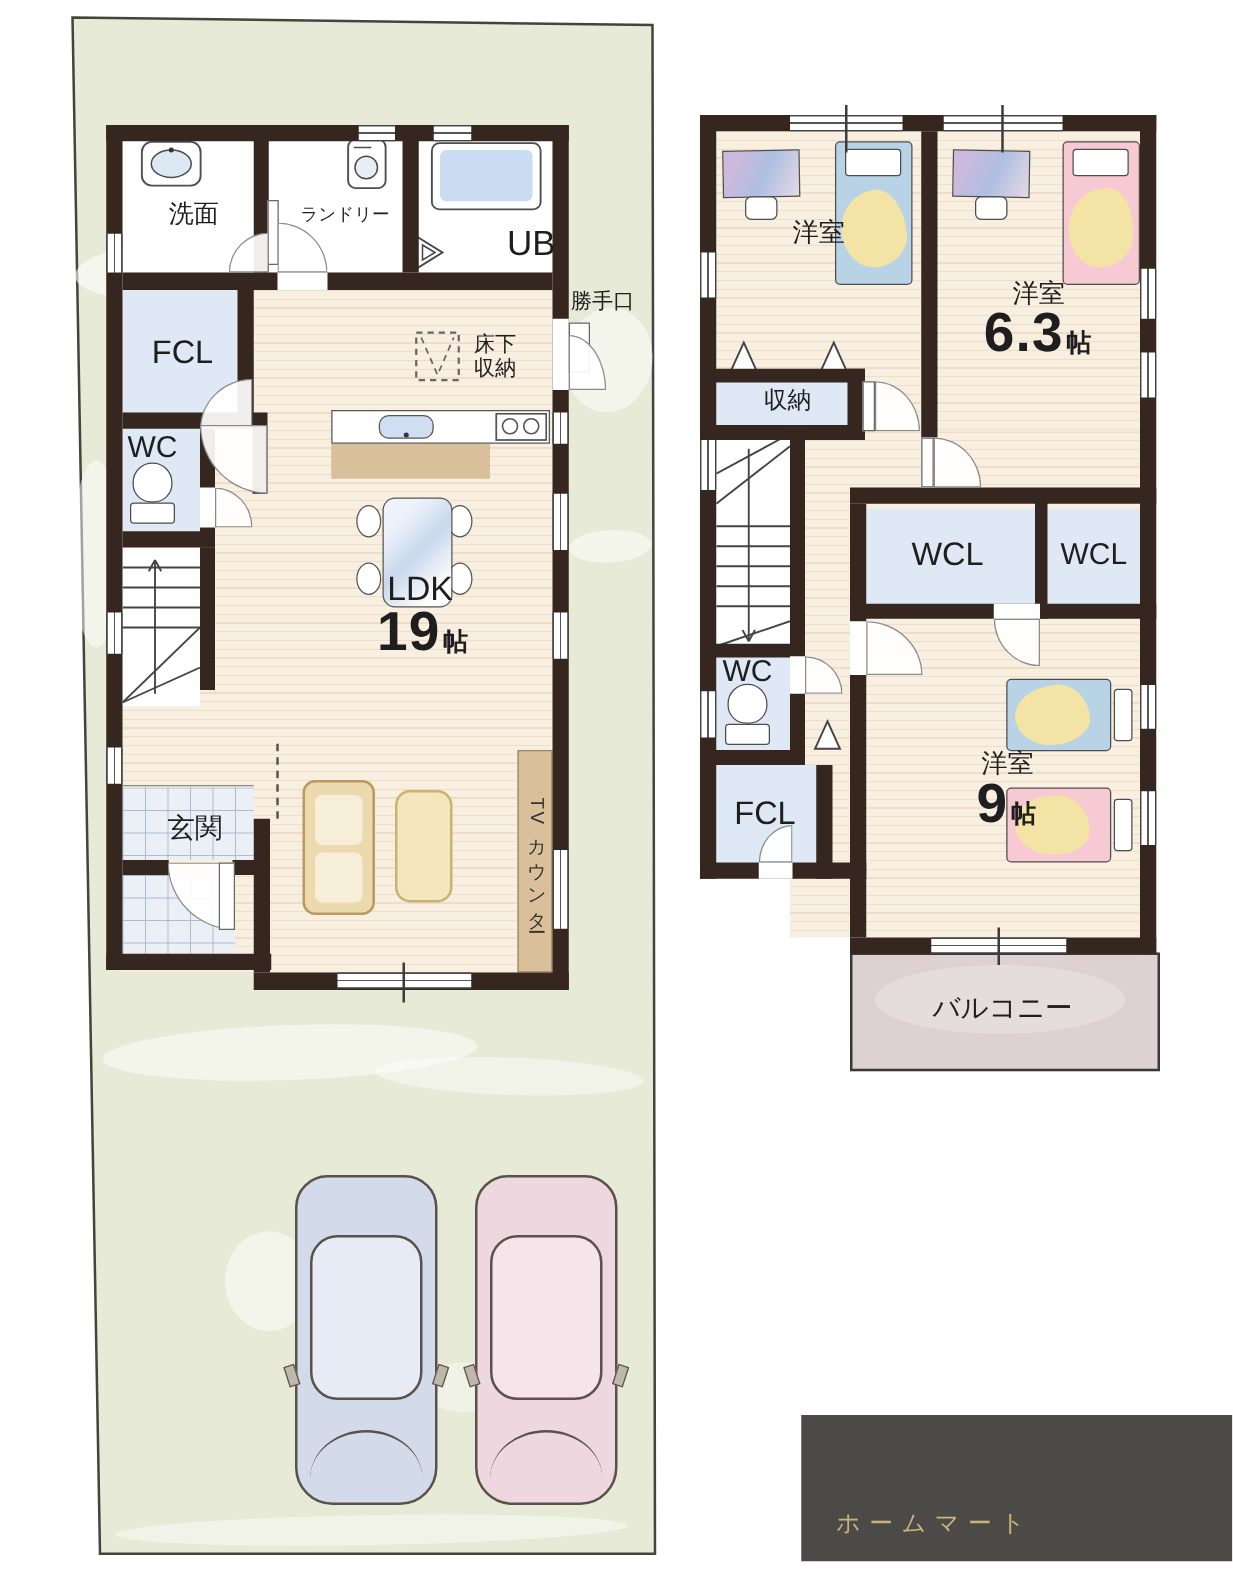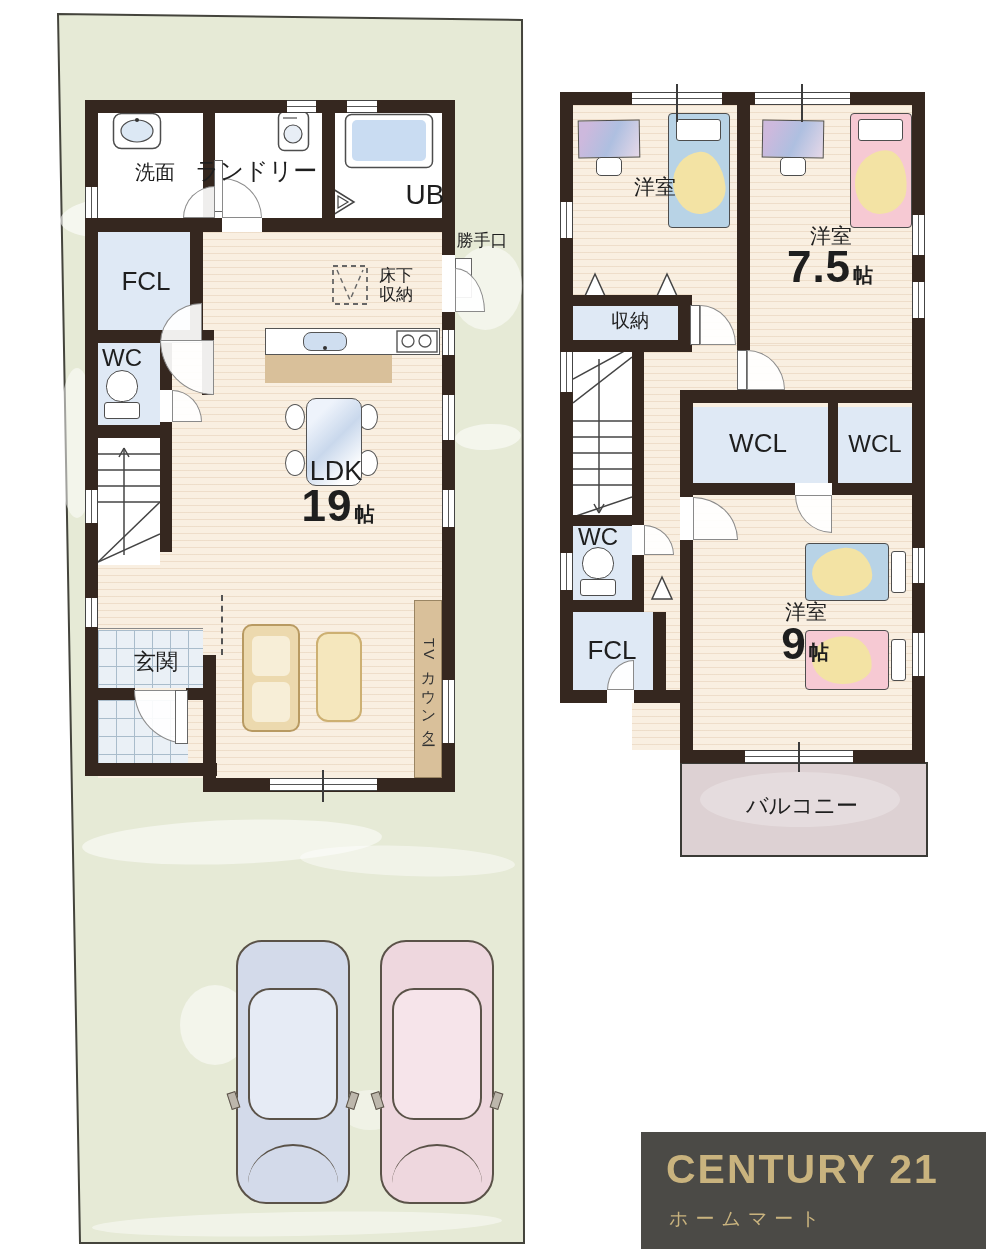--- a/index.html
+++ b/index.html
@@ -177,21 +177,21 @@
   <div class="gap" style="left:160px;top:390px;width:12px;height:32px"></div>
   <div class="arc" style="left:172px;top:390px;width:30px;height:32px;border-radius:0 100% 0 0"></div>
   <div class="arc" style="left:160px;top:340px;width:54px;height:55px;border-radius:0 0 0 100%"></div>
   <div class="arc" style="left:134px;top:690px;width:54px;height:54px;border-radius:0 0 0 100%"></div>
   <div class="leaf" style="left:175px;top:690px;width:13px;height:54px"></div>
   <div class="gap" style="left:442px;top:255px;width:13px;height:57px"></div>
   <div class="leaf" style="left:455px;top:258px;width:17px;height:40px"></div>
   <div class="arc" style="left:455px;top:268px;width:30px;height:44px;border-radius:0 100% 0 0"></div>
 
   <div class="lbl" style="left:155px;top:172px;font-size:20px">洗面</div>
-  <div class="lbl" style="left:256px;top:171px;font-size:24px">ランドリー</div>
+  <div class="lbl" style="left:276px;top:171px;font-size:14px">ランドリー</div>
   <div class="lbl" style="left:425px;top:195px;font-size:28px">UB</div>
   <div class="lbl" style="left:482px;top:241px;font-size:17px">勝手口</div>
   <div class="lbl" style="left:396px;top:276px;font-size:17px">床下</div>
   <div class="lbl" style="left:396px;top:295px;font-size:17px">収納</div>
   <div class="lbl" style="left:146px;top:282px;font-size:26px">FCL</div>
   <div class="lbl" style="left:122px;top:358px;font-size:24px">WC</div>
   <div class="lbl" style="left:336px;top:471px;font-size:27px">LDK</div>
   <div class="lbl num" style="left:338px;top:506px"><span class="big">19</span><span class="unit">帖</span></div>
   <div class="lbl" style="left:156px;top:662px;font-size:22px">玄関</div>
 
@@ -299,21 +299,21 @@
   <div class="arc" style="left:693px;top:497px;width:45px;height:43px;border-radius:0 100% 0 0"></div>
   <div class="gap" style="left:795px;top:483px;width:37px;height:12px"></div>
   <div class="arc" style="left:795px;top:495px;width:37px;height:38px;border-radius:0 0 0 100%"></div>
   <div class="gap" style="left:632px;top:525px;width:12px;height:30px"></div>
   <div class="arc" style="left:644px;top:525px;width:30px;height:30px;border-radius:0 100% 0 0"></div>
   <div class="gap" style="left:607px;top:690px;width:27px;height:13px"></div>
   <div class="arc" style="left:607px;top:660px;width:27px;height:30px;border-radius:100% 0 0 0"></div>
 
   <div class="lbl" style="left:655px;top:187px;font-size:21px">洋室</div>
   <div class="lbl" style="left:831px;top:236px;font-size:21px">洋室</div>
-  <div class="lbl num" style="left:830px;top:267px"><span class="big">7.5</span><span class="unit">帖</span></div>
+  <div class="lbl num" style="left:830px;top:267px"><span class="big">6.3</span><span class="unit">帖</span></div>
   <div class="lbl" style="left:630px;top:321px;font-size:19px">収納</div>
   <div class="lbl" style="left:758px;top:444px;font-size:26px">WCL</div>
   <div class="lbl" style="left:875px;top:444px;font-size:24px">WCL</div>
   <div class="lbl" style="left:598px;top:537px;font-size:24px">WC</div>
   <div class="lbl" style="left:612px;top:651px;font-size:26px">FCL</div>
   <div class="lbl" style="left:806px;top:612px;font-size:21px">洋室</div>
   <div class="lbl num" style="left:805px;top:644px"><span class="big">9</span><span class="unit">帖</span></div>
   <div class="lbl" style="left:802px;top:806px;font-size:22px">バルコニー</div>
 
   <div class="car" style="left:236px;top:940px;background:#d3daea">
@@ -323,17 +323,16 @@
     <div class="car-mirror" style="right:-9px;top:150px;transform:rotate(18deg)"></div>
   </div>
   <div class="car" style="left:380px;top:940px;background:#eed7de">
     <div class="car-glass" style="background:#f6e4ea"></div>
     <div class="car-rear"></div>
     <div class="car-mirror" style="left:-9px;top:150px;transform:rotate(-18deg)"></div>
     <div class="car-mirror" style="right:-9px;top:150px;transform:rotate(18deg)"></div>
   </div>
 
   <div class="logo">
-    <div class="brand">CENTURY 21</div>
     <div class="sub">ホームマート</div>
   </div>
 
 </div>
 
 </body></html>

